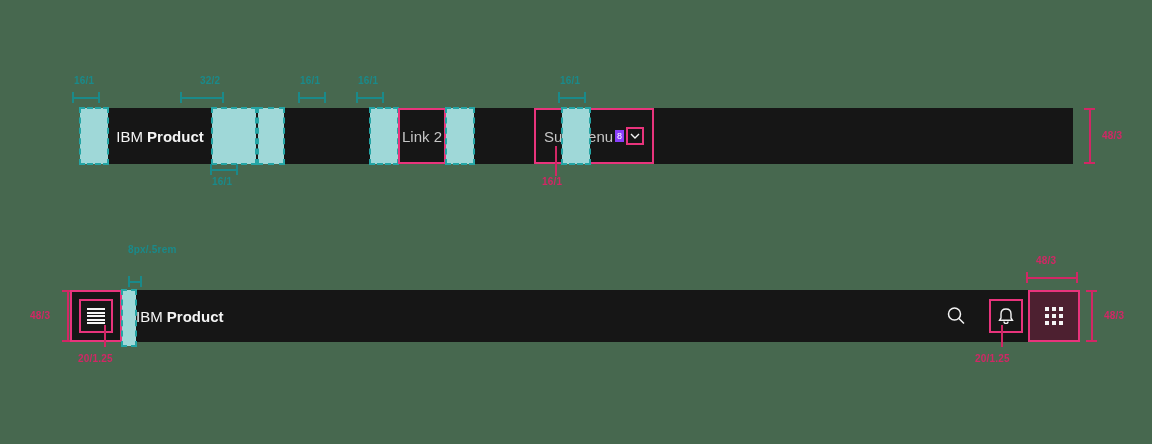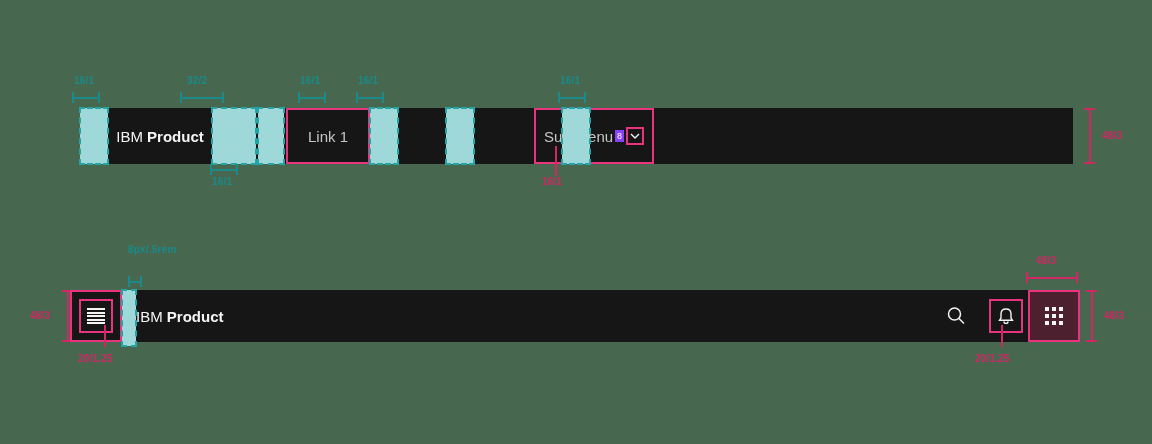--- a/index.html
+++ b/index.html
@@ -83,21 +83,21 @@
 </head>
 <body>
 
 <div class="spec-label teal" style="left:74px;top:76px;">16/1</div>
 <div class="h-measure" style="left:72px;top:92px;width:28px;">
   <div class="bar tealbg"></div>
     <div class="cap l tealbg"></div>
     <div class="cap r tealbg"></div>
 </div>
 
-<div class="spec-label teal" style="left:187px;top:76px;">32/2</div>
+<div class="spec-label teal" style="left:200px;top:76px;">32/2</div>
 <div class="h-measure" style="left:180px;top:92px;width:44px;">
   <div class="bar tealbg"></div>
     <div class="cap l tealbg"></div>
     <div class="cap r tealbg"></div>
 </div>
 
 <div class="spec-label teal" style="left:300px;top:76px;">16/1</div>
 <div class="h-measure" style="left:298px;top:92px;width:28px;">
   <div class="bar tealbg"></div>
     <div class="cap l tealbg"></div>
@@ -119,24 +119,24 @@
 </div>
 
 <div id="top-nav">
   <div class="spacer" style="left:0px;width:28px;"></div>
   <div class="nav-seg brand" style="left:28px;width:104px;">
     <span>IBM</span>&nbsp;<b>Product</b>
   </div>
   <div class="spacer" style="left:132px;width:44px;"></div>
   <div class="spacer" style="left:178px;width:26px;"></div>
 
-  <div class="nav-seg bordered" style="left:206px;width:84px;">
-    <span>Link 1</span>
-  </div>
   <div class="spacer" style="left:290px;width:28px;"></div>
+  <div class="nav-seg bordered" style="left:318px;width:48px;">
+    <span>Link 2</span>
+  </div>
   <div class="spacer" style="left:366px;width:28px;"></div>
 
 
   <div class="nav-seg bordered" style="left:454px;width:120px;">
     <span>Sub-menu</span>
       <span class="badge">8</span>
     <span class="chev-box">
       <svg width="10" height="7" viewBox="0 0 10 7" aria-hidden="true">
           <path d="M1 1 L5 5 L9 1" stroke="#f4f4f4" stroke-width="1.4" fill="none"></path>
         </svg>

